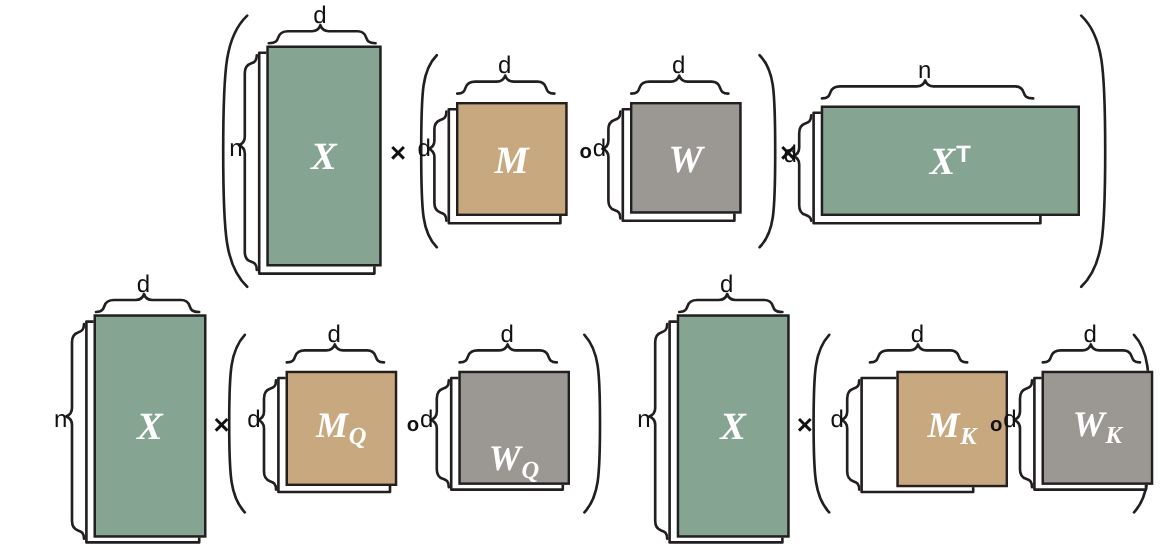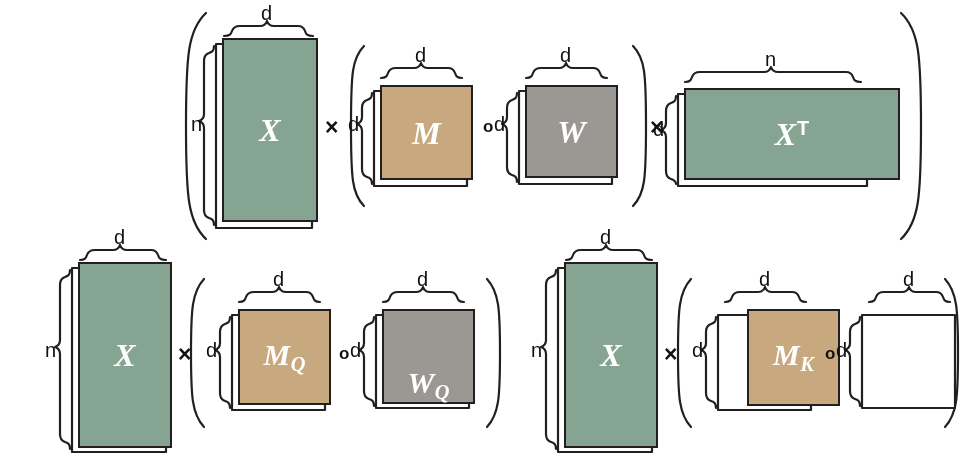--- a/index.html
+++ b/index.html
@@ -127,20 +127,25 @@
   <div class="matbox" style="left:564px;top:262px;width:94px;height:186px;background:#85a492;">
     <span class="matlabel" style="font-size:32px;">X</span>
   </div>
 
   <div class="matbox" style="left:724px;top:309px;width:93px;height:97px;background:#c8a97f;margin-left:23px;">
     <span class="matlabel" style="font-size:30px;">
       <span>M</span><span class="sub">K</span>
     </span>
   </div>
 
+  <div class="matbox" style="left:868px;top:309px;width:93px;height:95px;background:#9b9894;">
+    <span class="matlabel" style="font-size:30px;">
+      <span>W</span><span class="sub">K</span>
+    </span>
+  </div>
 
 
   <span class="txt dimlab" style="left:261px;top:2px;">d</span>
   <span class="txt dimlab" style="left:191px;top:113px;">n</span>
 
   <span class="txt dimlab" style="left:415px;top:44px;">d</span>
   <span class="txt dimlab" style="left:348px;top:113px;">d</span>
 
   <span class="txt dimlab" style="left:560px;top:44px;">d</span>
   <span class="txt dimlab" style="left:494px;top:113px;">d</span>

